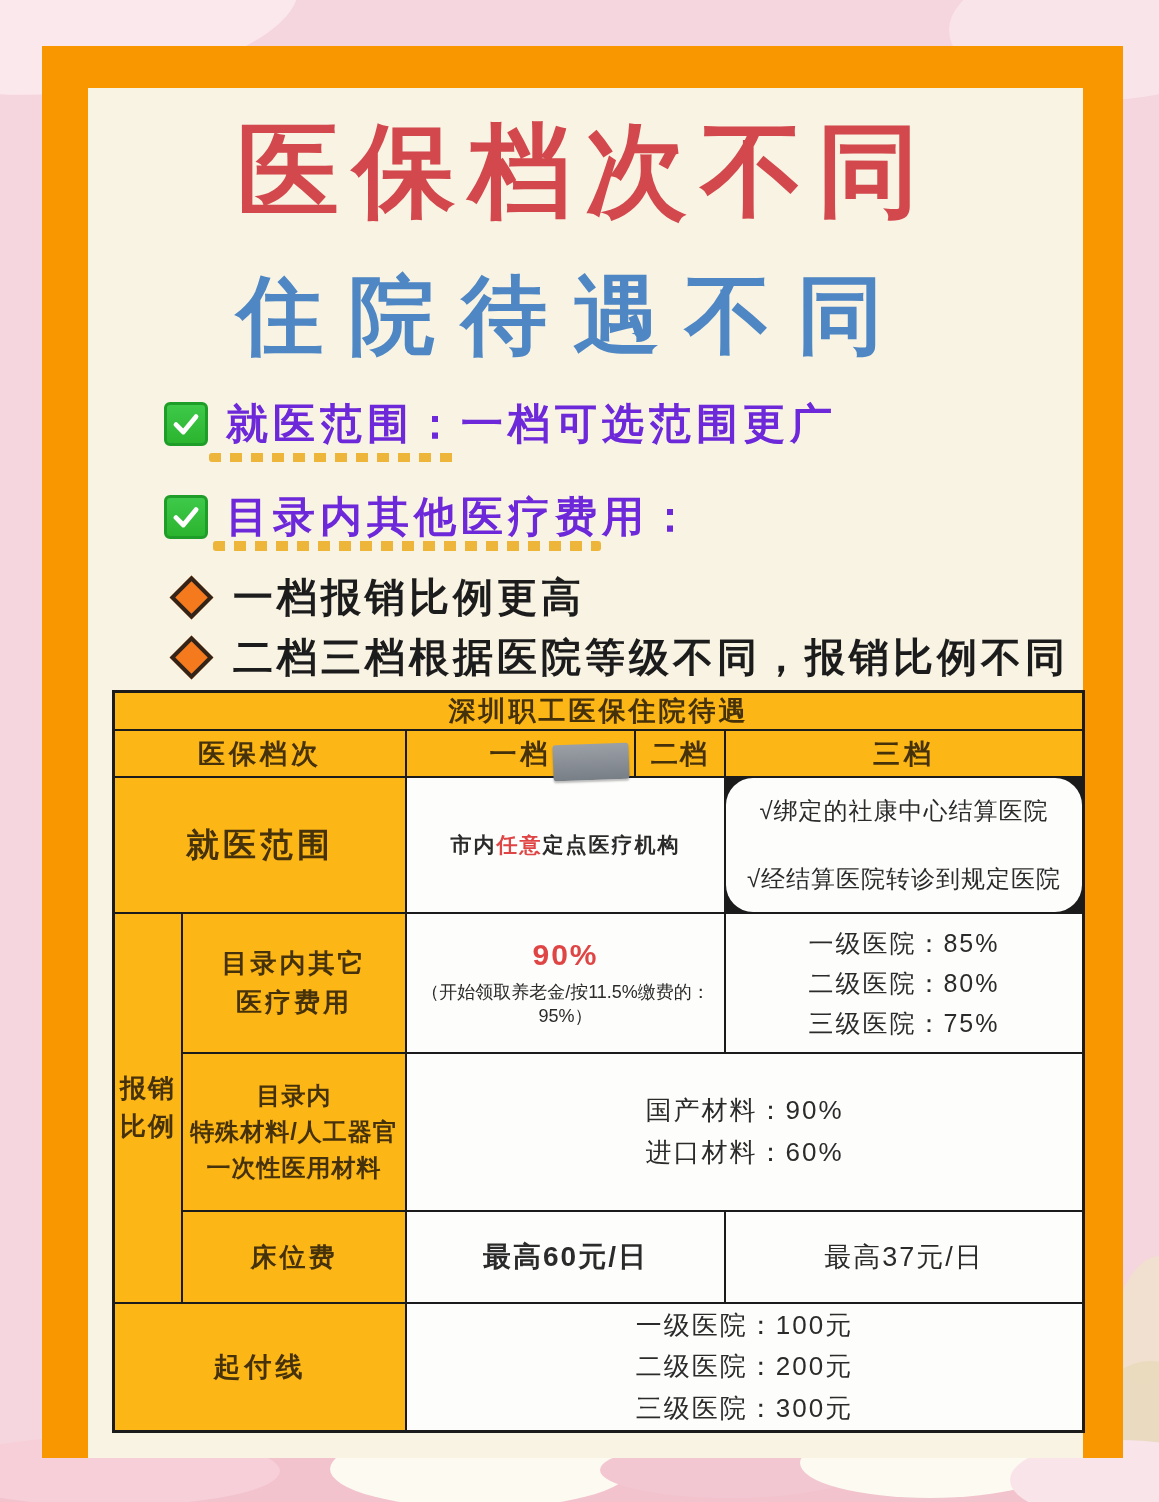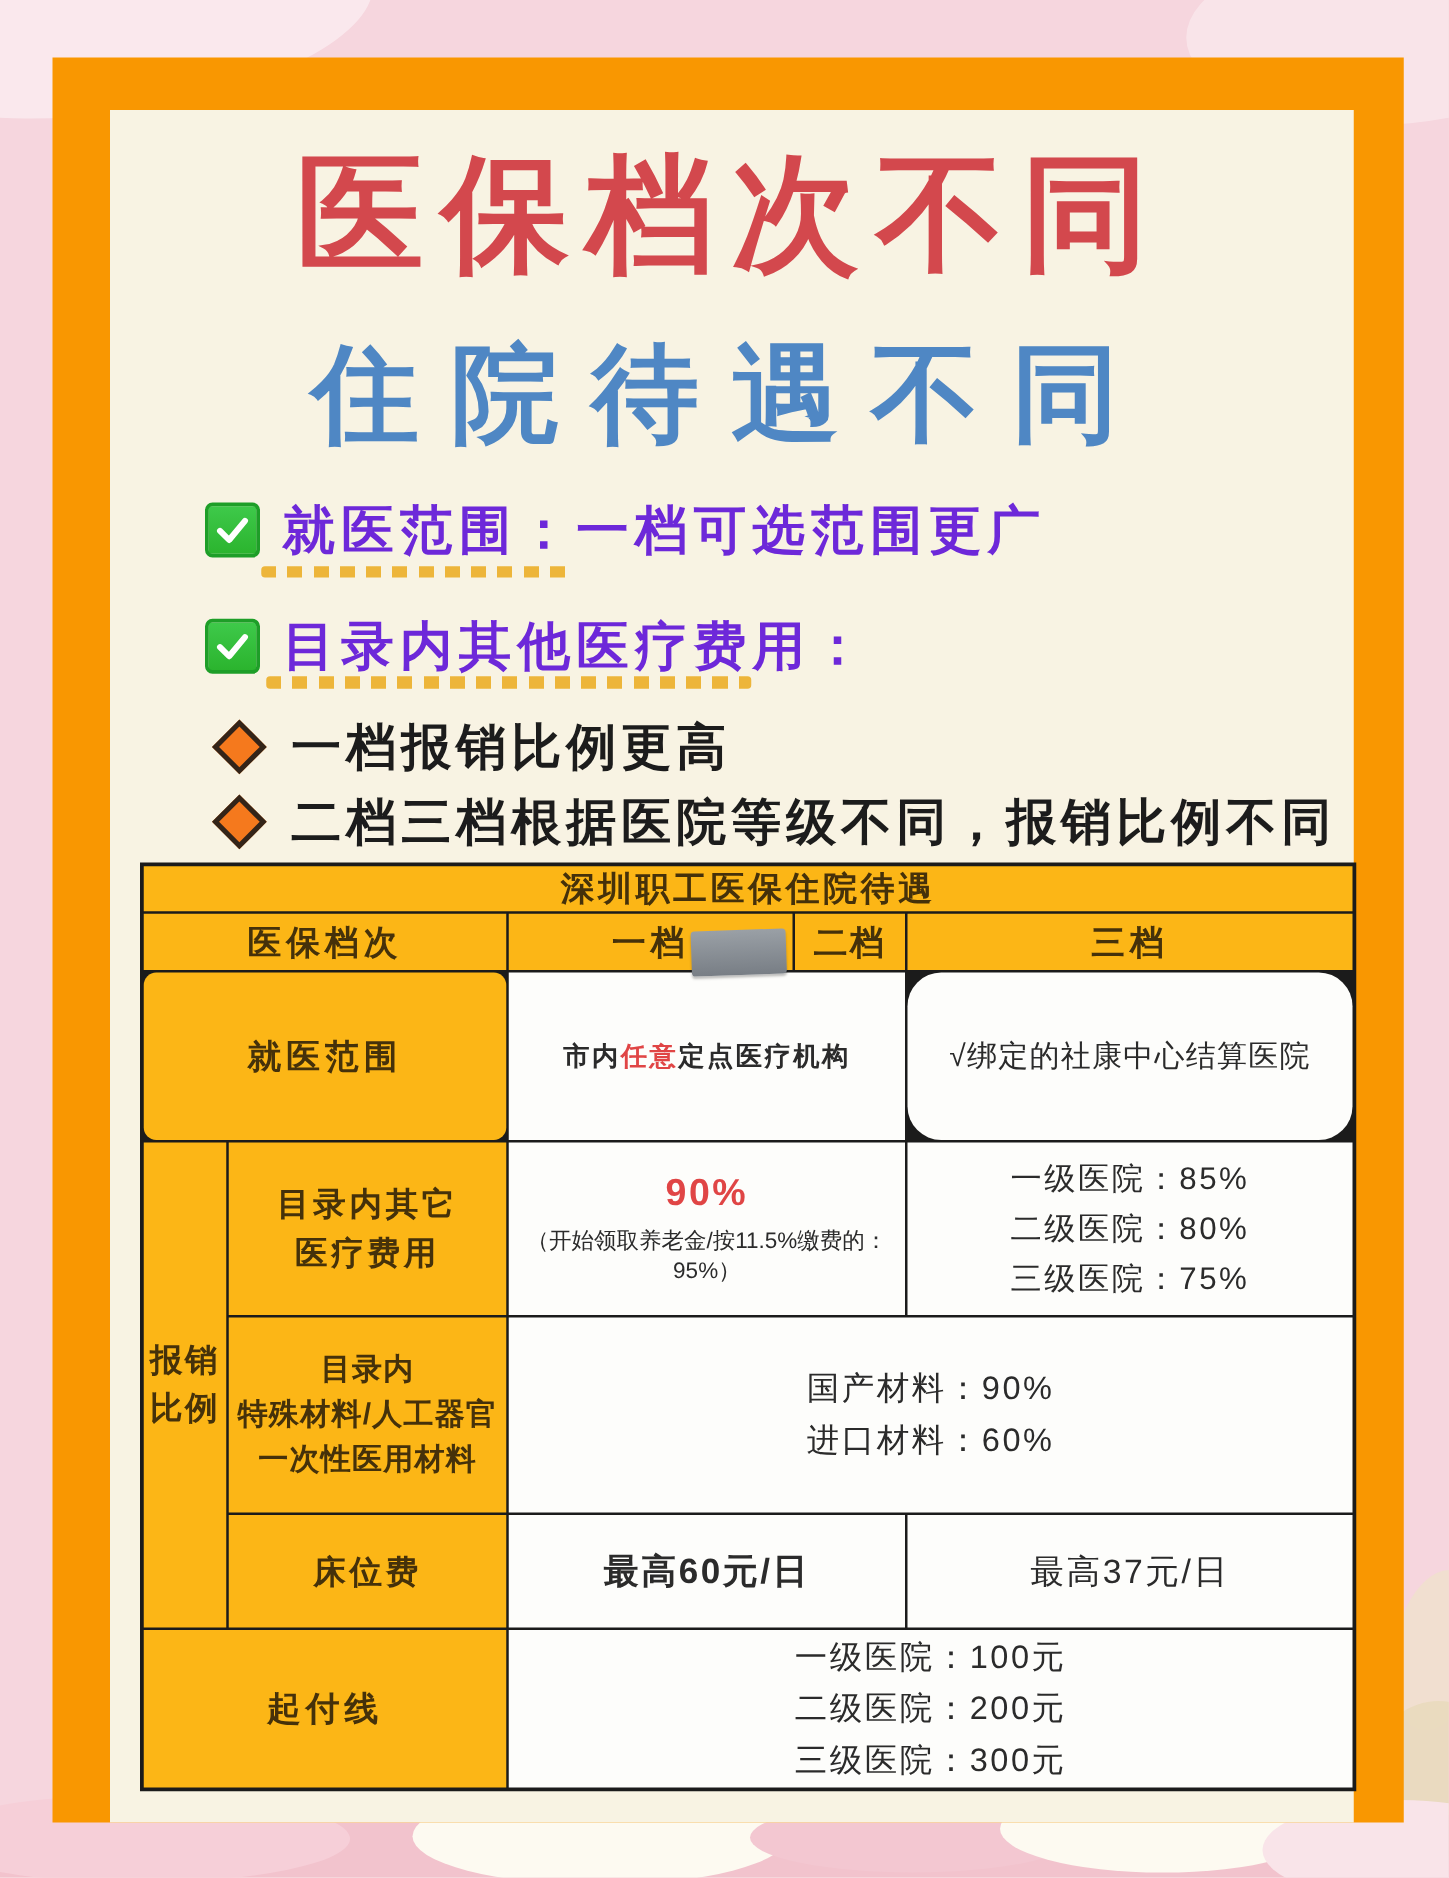--- a/index.html
+++ b/index.html
@@ -24,21 +24,21 @@
   .blob.tan1{left:1090px;top:1360px;width:110px;height:130px;background:#e9dabc;transform:rotate(18deg);opacity:.9;}
   .blob.tan2{left:1115px;top:1255px;width:70px;height:130px;background:#efe3ca;transform:rotate(12deg);opacity:.7;}
 
   
   .frame{position:absolute;left:42px;top:46px;width:1081px;height:1412px;background:#f99701;}
   .panel{position:absolute;left:46px;top:42px;right:40px;bottom:0;background:#f8f3e3;}
 
   .abs{position:absolute;}
   .title-red{left:80px;width:1010px;top:104px;text-align:center;
     font-size:102px;font-weight:bold;letter-spacing:14px;color:#d3484d;}
-  .title-blue{left:80px;width:1010px;top:258px;text-align:center;
+  .title-blue{left:68px;width:1010px;top:258px;text-align:center;
     font-size:86px;font-weight:bold;letter-spacing:26px;color:#4f87c4;}
 
   .check-row{left:164px;display:flex;align-items:center;gap:18px;}
   .check-row .label{font-size:42px;font-weight:bold;color:#6d28d9;letter-spacing:5px;}
   .checkbox{width:44px;height:44px;background:linear-gradient(#3ec94a,#2bb42e);
     border:3px solid #1e9e28;border-radius:6px;display:flex;align-items:center;justify-content:center;box-sizing:border-box;flex:0 0 auto;}
   .checkbox svg{width:32px;height:32px;}
 
   .dashes{height:9px;border-radius:3px;
     background:repeating-linear-gradient(90deg,#edb53a 0 12px,transparent 12px 21px);}
@@ -54,21 +54,21 @@
     grid-template-columns:66px 222px 227px 88px 356px;
     grid-template-rows:36px 45px 134px 138px 156px 90px 126px;}
   .cell{display:flex;flex-direction:column;align-items:center;justify-content:center;text-align:center;}
   .cell.y{background:#fcb616;color:#45310a;font-weight:bold;}
   .cell.w{background:#fdfdfb;color:#2b2b2b;}
   .c-title{grid-column:1/6;grid-row:1;font-size:27px;letter-spacing:3px;color:#2f2000;}
   .c-hdr-label{grid-column:1/3;grid-row:2;font-size:27px;letter-spacing:4px;color:#5c3f04;}
   .c-hdr-t1{grid-column:3/4;grid-row:2;font-size:27px;letter-spacing:4px;color:#5c3f04;}
   .c-hdr-t2{grid-column:4/5;grid-row:2;font-size:27px;letter-spacing:2px;color:#5c3f04;}
   .c-hdr-t3{grid-column:5/6;grid-row:2;font-size:27px;letter-spacing:4px;color:#5c3f04;}
-  .c-scope-label{grid-column:1/3;grid-row:3;font-size:27px;letter-spacing:4px;border-radius:10px;}
+  .c-scope-label{grid-column:1/3;grid-row:3;font-size:33px;letter-spacing:4px;}
   .c-scope-t12{grid-column:3/5;grid-row:3;font-size:21px;font-weight:bold;letter-spacing:2px;}
   .c-scope-t3{grid-column:5/6;grid-row:3;font-size:24px;gap:36px;letter-spacing:1px;border-radius:27px;}
   .c-group{grid-column:1/2;grid-row:4/7;font-size:26px;letter-spacing:2px;line-height:1.45;}
   .c-other-label{grid-column:2/3;grid-row:4;font-size:26px;letter-spacing:3px;line-height:1.5;}
   .c-other-t12{grid-column:3/5;grid-row:4;}
   .c-other-t12 .big{font-size:30px;font-weight:bold;color:#e04545;letter-spacing:2px;}
   .c-other-t12 .note{font-size:18px;color:#2b2b2b;margin-top:8px;}
   .c-other-t3{grid-column:5/6;grid-row:4;font-size:25px;line-height:1.6;letter-spacing:2px;}
   .c-mat-label{grid-column:2/3;grid-row:5;font-size:24px;line-height:1.5;letter-spacing:1px;}
   .c-mat-val{grid-column:3/6;grid-row:5;font-size:26px;line-height:1.6;letter-spacing:2px;}
@@ -143,20 +143,21 @@
     <div class="cell y c-hdr-t3">三档</div>
 
     <div class="cell y c-scope-label">就医范围</div>
     <div class="cell w c-scope-t12">
       <div>
         <span>市内</span><span class="em-red">任意</span><span>定点医疗机构</span>
       </div>
     </div>
     <div class="cell w c-scope-t3">
       <div>√绑定的社康中心结算医院</div>
+      <div>√经结算医院转诊到规定医院</div>
     </div>
 
     <div class="cell y c-group">
       <div>报销</div>
       <div>比例</div>
     </div>
 
     <div class="cell y c-other-label">
       <div>目录内其它</div>
       <div>医疗费用</div>

